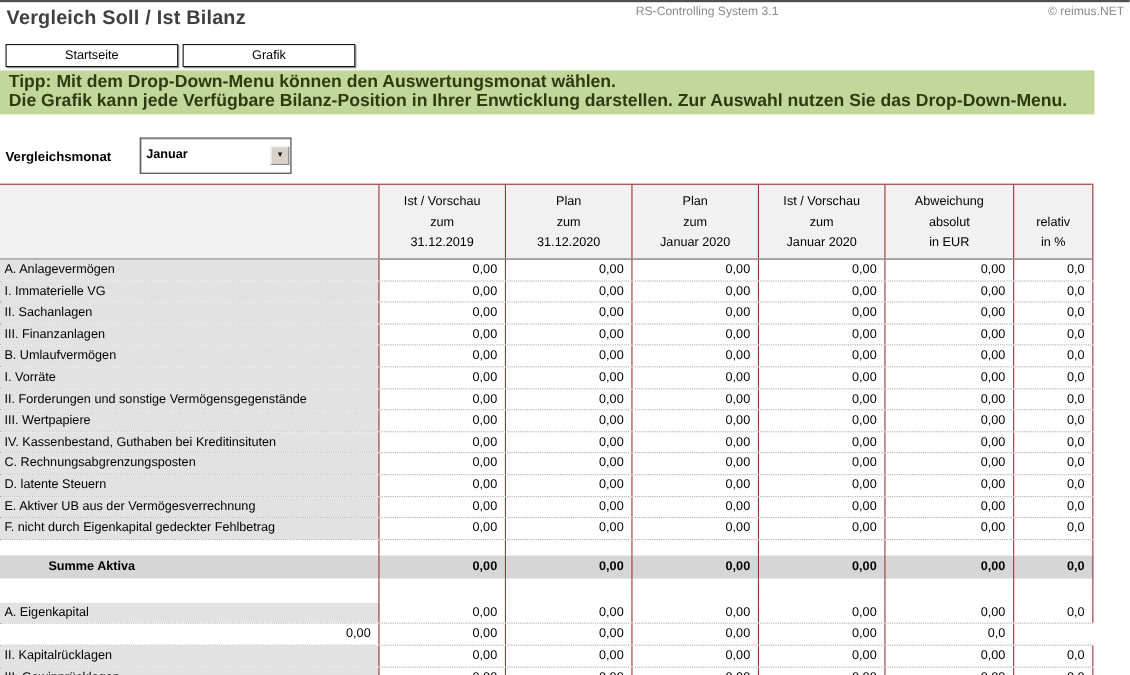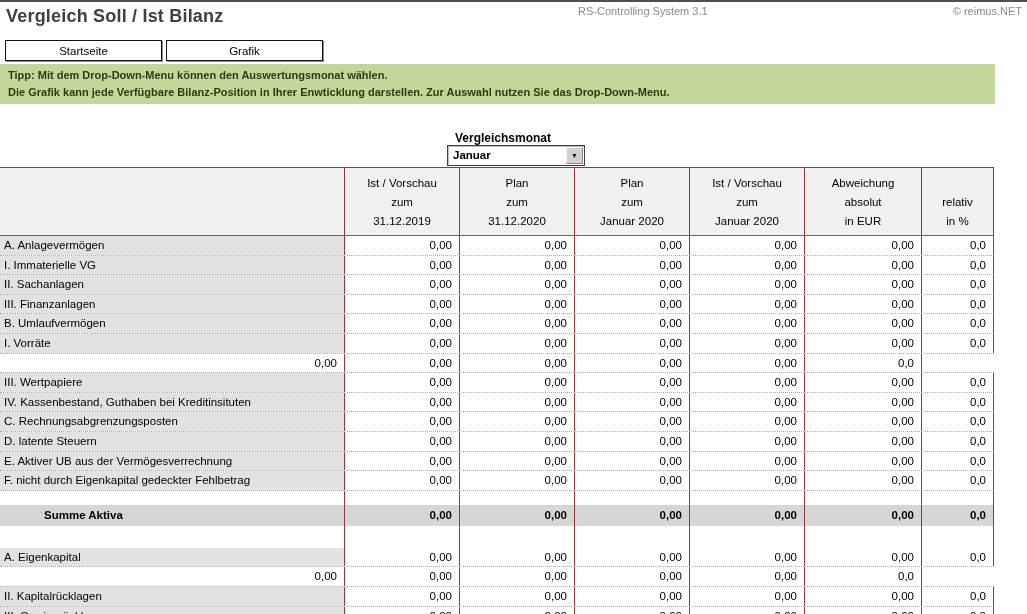--- a/index.html
+++ b/index.html
@@ -20,24 +20,24 @@
   .btnrow { margin:4px 0 0 5px; display:flex; gap:4px; }
   .xlbtn {
     width:157px; height:21px; background:#fff;
     border:1px solid #141414; box-shadow:1px 1px 0 rgba(0,0,0,0.45);
     font-family:"Liberation Sans", sans-serif; font-size:11.5px; color:#000;
     cursor:pointer; text-align:center; line-height:18px;
   }
 
   
   .tipbox { margin-top:3px; width:995px; background:var(--tip-bg,#c4d79b); padding:3px 8px 4px 8px; }
-  .tipline { font-size:11px; font-weight:bold; color:#2e3a10; line-height:16.5px; white-space:nowrap; }
-
-  
-  .filterrow { margin:27px 0 0 5px; height:21px; display:flex; align-items:center;flex-direction:column; }
+  .tipline { font-size:16px; font-weight:bold; color:#2e3a10; line-height:16.5px; white-space:nowrap; }
+
+  
+  .filterrow { margin:27px 0 0 5px; height:21px; display:flex; align-items:center; }
   .filterlabel { font-size:12px; font-weight:bold; color:#000; width:122px; }
   .combo {
     width:138px; height:33px; background:#fff;
     border:1px solid #3c3c3c; box-shadow:inset 1px 1px 0 #bdbdbd;
     display:flex; align-items:center; cursor:pointer;
   }
   .combo-value { flex:1; font-size:11.5px; font-weight:bold; color:#000; padding-left:5px; line-height:19px; }
   .combo-btn {
     width:17px; height:17px; margin-right:1px; flex:0 0 17px;
     background:#d6d2ca; border:1px solid #888;
@@ -180,20 +180,21 @@
       <div class="trow data">
         <div class="cell label">I. Vorräte</div>
         <div class="cell value">0,00</div>
         <div class="cell value">0,00</div>
         <div class="cell value">0,00</div>
         <div class="cell value">0,00</div>
         <div class="cell value">0,00</div>
         <div class="cell value">0,0</div>
       </div>
       <div class="trow data">
+        <div class="cell label">II. Forderungen und sonstige Vermögensgegenstände</div>
         <div class="cell value">0,00</div>
         <div class="cell value">0,00</div>
         <div class="cell value">0,00</div>
         <div class="cell value">0,00</div>
         <div class="cell value">0,00</div>
         <div class="cell value">0,0</div>
       </div>
       <div class="trow data">
         <div class="cell label">III. Wertpapiere</div>
         <div class="cell value">0,00</div>

